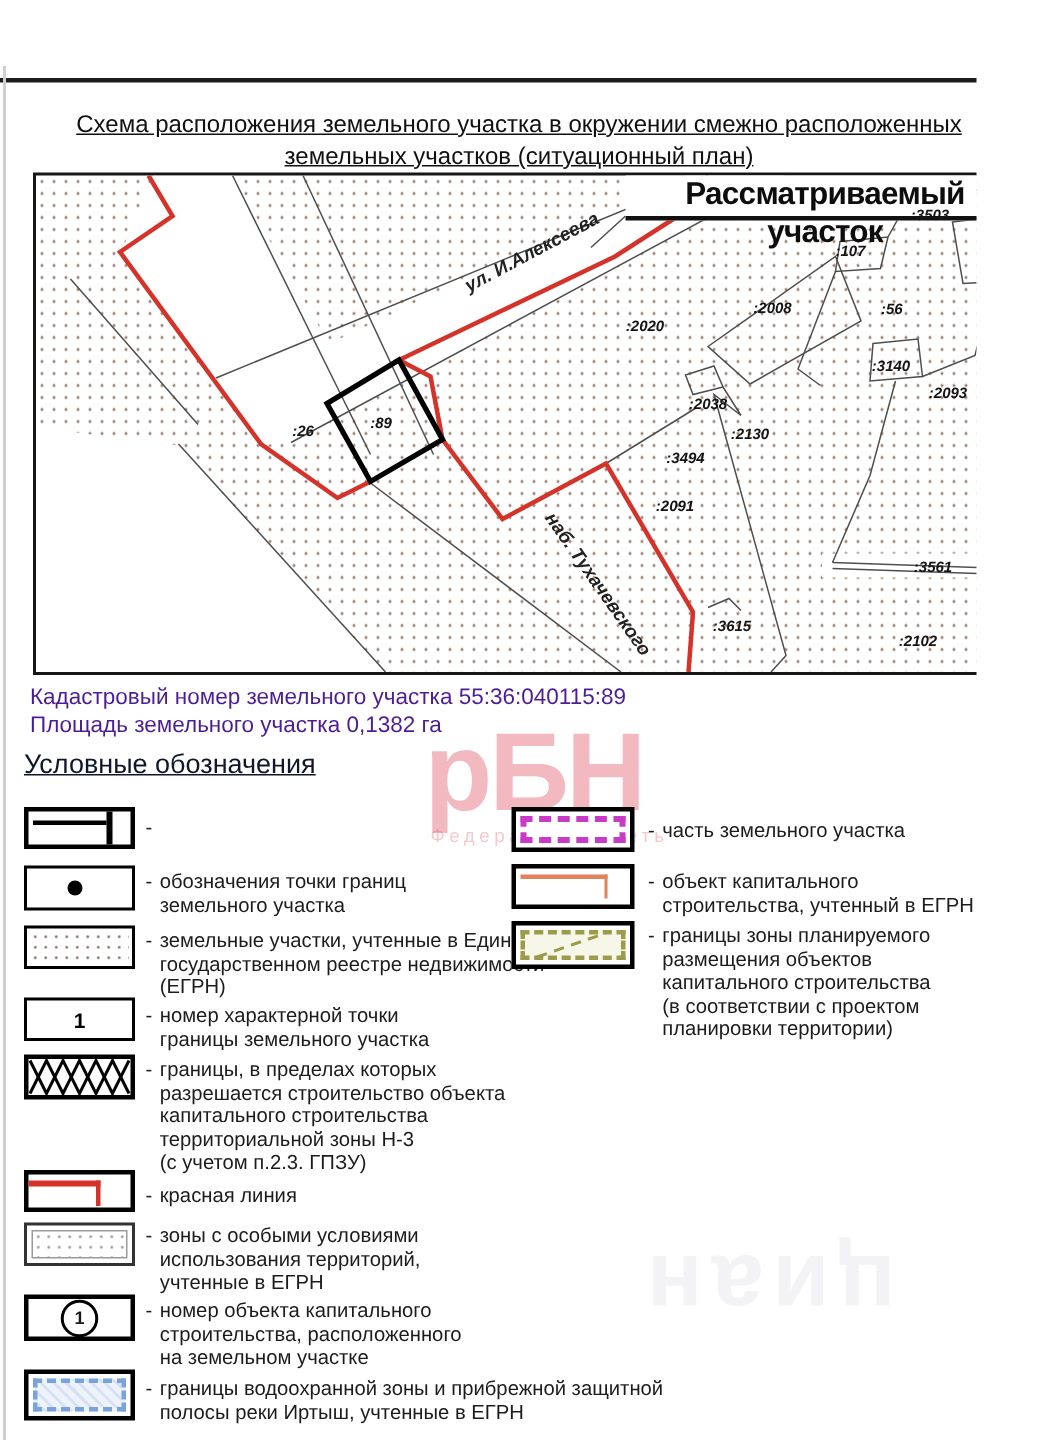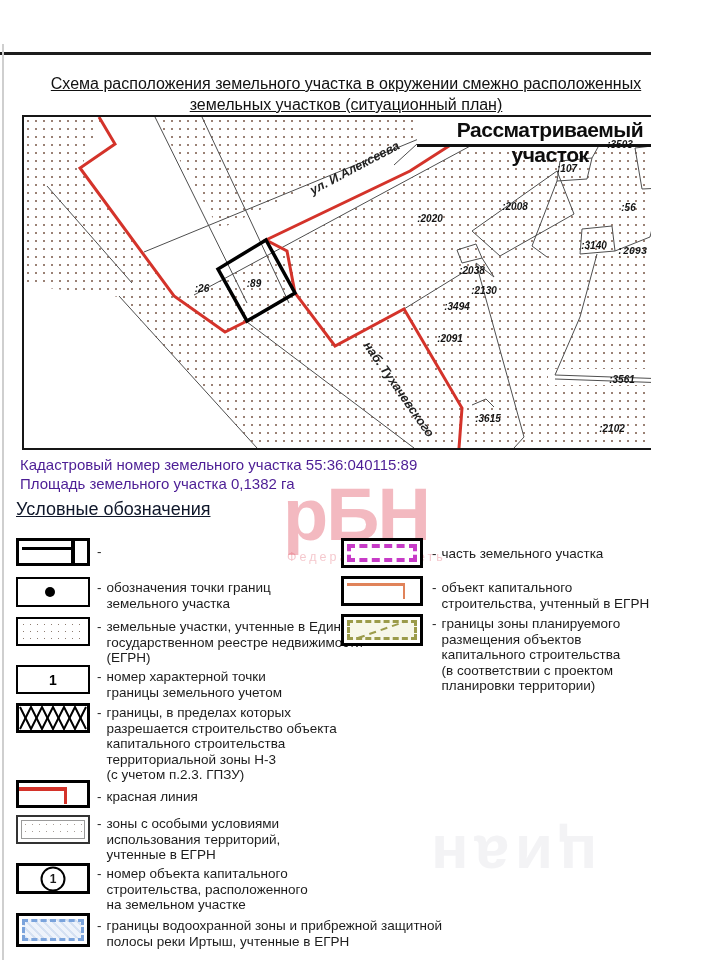--- a/index.html
+++ b/index.html
@@ -137,27 +137,27 @@
 
     <div class="considered">Рассматриваемый участок</div>
 
     <span class="street" style="left:281px;top:44px;transform:rotate(-28deg);">ул. И.Алексеева</span>
     <span class="street" style="left:348px;top:222px;transform:rotate(55deg);transform-origin:0 0;">наб. Тухачевского</span>
 
     <span class="plabel" style="left:178px;top:171px;">:26</span>
     <span class="plabel" style="left:230px;top:166px;">:89</span>
     <span class="plabel" style="left:406px;top:101px;">:2020</span>
     <span class="plabel" style="left:491px;top:89px;">:2008</span>
-    <span class="plabel" style="left:588px;top:90px;padding-left:33px;">:56</span>
+    <span class="plabel" style="left:554px;top:90px;padding-left:33px;">:56</span>
     <span class="plabel" style="left:543px;top:51px;">:107</span>
     <span class="plabel" style="left:596px;top:27px;">:3503</span>
     <span class="plabel" style="left:570px;top:128px;">:3140</span>
-    <span class="plabel" style="left:608px;top:134px;font-family:Liberation Mono, monospace;">:2093</span>
+    <span class="plabel" style="left:608px;top:146px;">:2093</span>
     <span class="plabel" style="left:448px;top:153px;">:2038</span>
-    <span class="plabel" style="left:460px;top:173px;">:2130</span>
+    <span class="plabel" style="left:476px;top:173px;">:2130</span>
     <span class="plabel" style="left:433px;top:189px;">:3494</span>
     <span class="plabel" style="left:426px;top:221px;">:2091</span>
     <span class="plabel" style="left:598px;top:262px;">:3561</span>
     <span class="plabel" style="left:464px;top:301px;">:3615</span>
     <span class="plabel" style="left:588px;top:311px;">:2102</span>
   </div>
 
   <div class="info">
     <div>Кадастровый номер земельного участка 55:36:040115:89</div>
     <div>Площадь земельного участка  0,1382 га</div>
@@ -195,21 +195,21 @@
 государственном реестре недвижимости
 (ЕГРН)</span>
   </div>
 
   <div class="sym sym-thin" style="left:16px;top:621px;width:74px;height:29px;">
     <div class="s-num">1</div>
   </div>
   <div class="lrow-text" style="left:97px;top:625px;width:260px;">
     <span class="dash">-</span>
     <span class="wrap">номер характерной точки
-границы земельного учетом</span>
+границы земельного участка</span>
   </div>
 
   <div class="sym sym-frame" style="left:16px;top:659px;width:74px;height:30px;">
     <svg width="68" height="24" style="position:absolute;left:0;top:0;">
       <polyline points="1,23 12,1 23,23 34,1 45,23 56,1 67,23" fill="none" stroke="#000" stroke-width="2"></polyline>
       <polyline points="1,1 12,23 23,1 34,23 45,1 56,23 67,1" fill="none" stroke="#000" stroke-width="2"></polyline>
     </svg>
   </div>
   <div class="lrow-text" style="left:97px;top:661px;width:280px;">
     <span class="dash">-</span>

